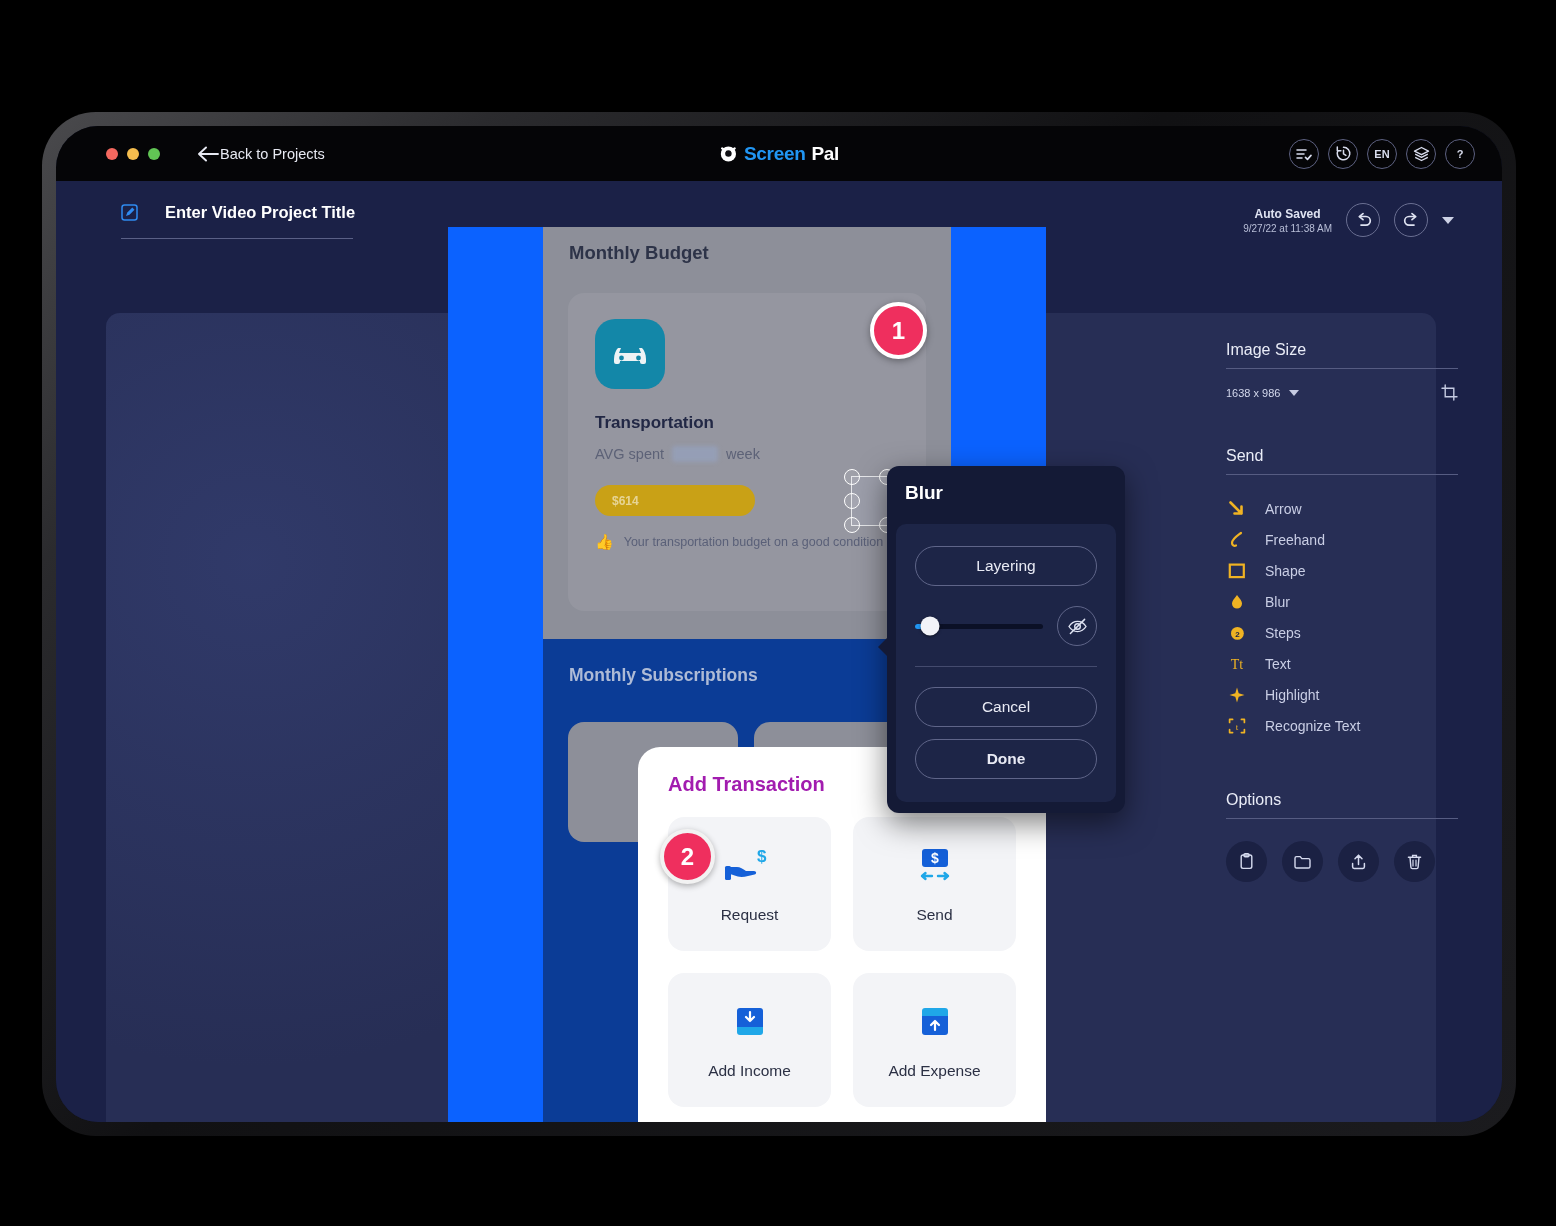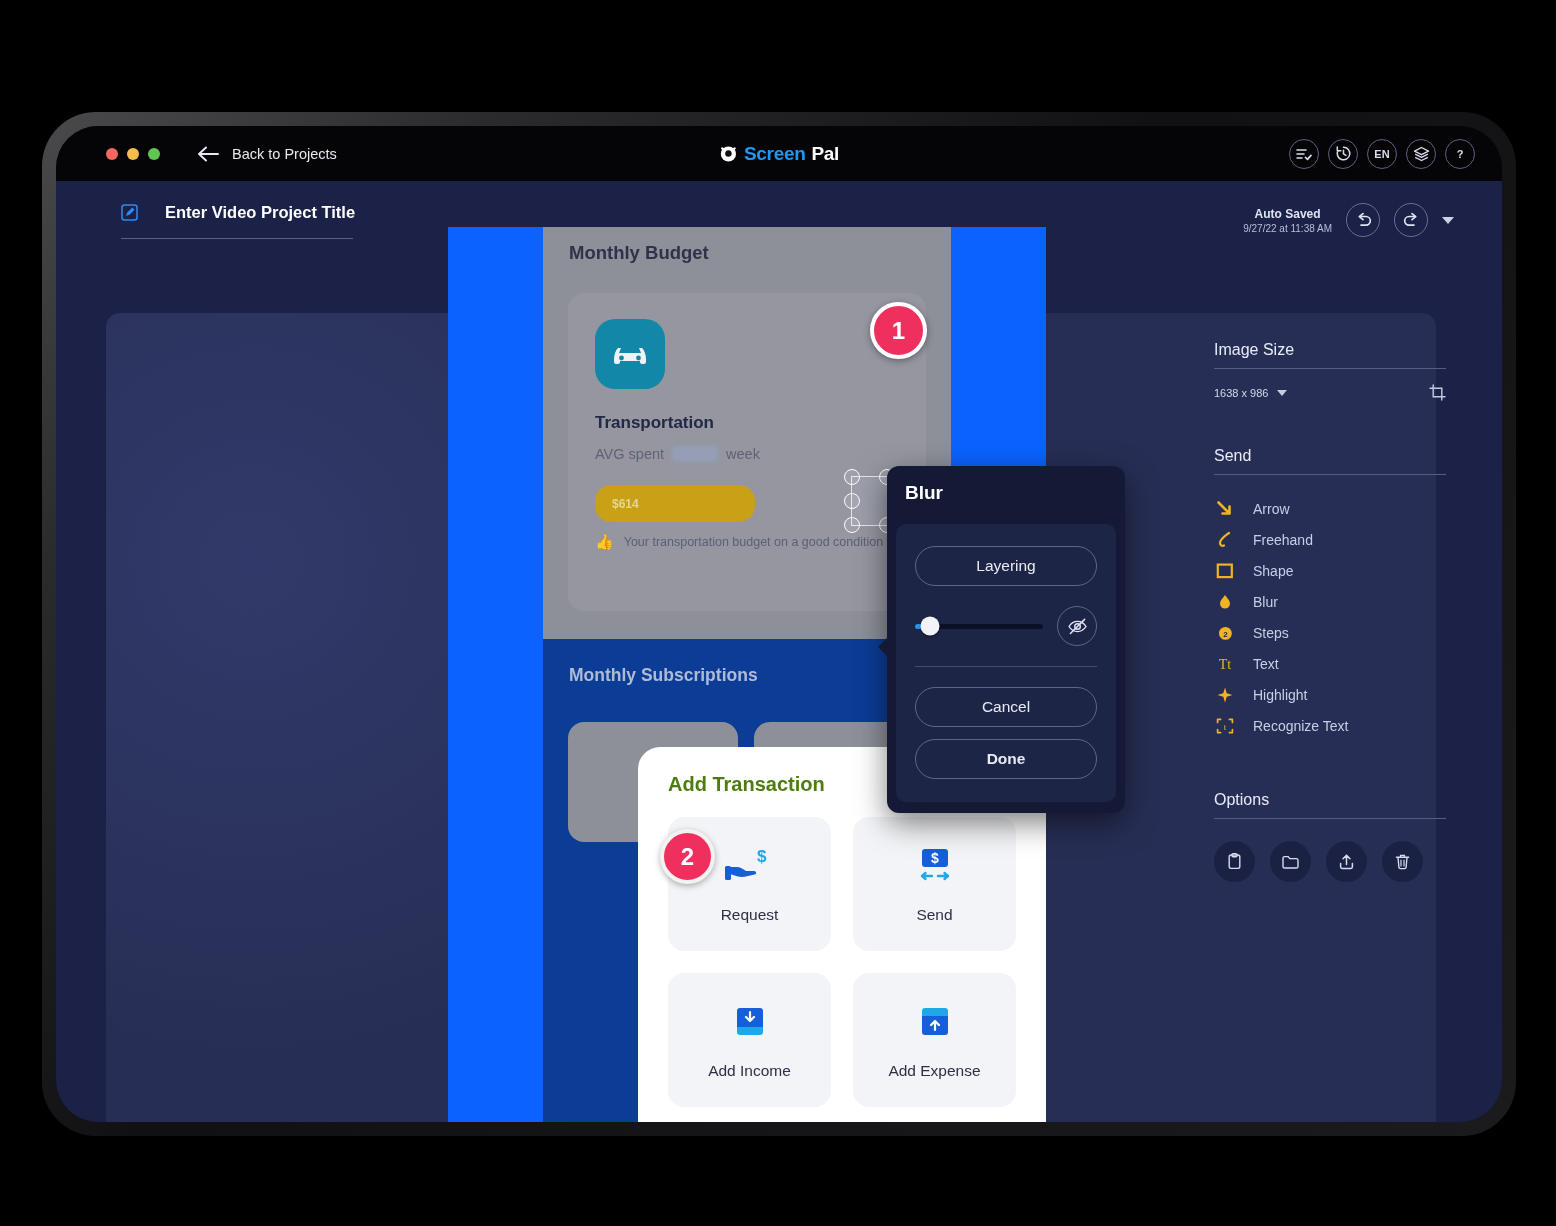--- a/index.html
+++ b/index.html
@@ -35,21 +35,21 @@
     background: #050507;
     display: flex; align-items: center;
   }
   .traffic { display: flex; gap: 9px; margin-left: 50px; }
   .dot { width: 12px; height: 12px; border-radius: 50%; }
   .dot.red { background: #f4685f; }
   .dot.yellow { background: #f5bd4e; }
   .dot.green { background: #61c554; }
 
   #back-group {
-    display: flex; align-items: center; gap: 12px;
+    display: flex; align-items: center; 
     margin-left: 38px; color: #e7e9f2; font-size: 14.5px;
   }
   #back-arrow { width: 22px; height: 16px; position: relative; display:block; }
 
   #brand {
     position: absolute; left: 50%; top: 50%;
     transform: translate(-50%,-50%);
     display: flex; align-items: center; gap: 6px;
     font-size: 19px; font-weight: bold; letter-spacing: -.3px;
   }
@@ -164,21 +164,21 @@
     font-size: 14.5px; color: #5d6277;
     display: flex; align-items: center; gap: 8px;
   }
   #avg-blur-chip {
     width: 46px; height: 16px; border-radius: 3px;
     background: rgba(150,165,200,.55);
     filter: blur(2.2px);
   }
   #budget-bar {
     position: absolute; left: 27px; top: 192px;
-    width: 160px; height: 37px; border-radius: 16px;
+    width: 160px; height: 31px; border-radius: 16px;
     background: #c9a116;
     color: rgba(255,255,255,.55); font-size: 12px; font-weight: bold;
     display: flex; align-items: center; padding-left: 17px;
     filter: blur(.7px);
   }
   #budget-note {
     position: absolute; left: 27px; top: 240px;
     display: flex; gap: 10px; filter: blur(.7px);
   }
   #thumb-icon { font-size: 15px; }
@@ -226,21 +226,21 @@
     width: 408px; height: 400px;
     background: #ffffff;
     border-radius: 22px 22px 0 0;
     overflow: hidden;
   }
   #sheet-head {
     position: absolute; left: 0; top: 26px; width: 100%;
     padding: 0 30px;
     display: flex; align-items: center; justify-content: space-between;
   }
-  #sheet-title { font-size: 20px; font-weight: 600; color: #4d7c0f; }
+  #sheet-title { font-size: 20px; font-weight: 600; color: #a21caf; }
   #sheet-cancel { font-size: 16px; color: #1070e0; }
   #sheet-grid {
     position: absolute; left: 30px; top: 70px;
     width: 348px;
     display: grid; grid-template-columns: 1fr 1fr; gap: 22px;
   }
   .sheet-tile {
     height: 134px; background: #f3f4f7; border-radius: 16px;
     display: flex; flex-direction: column;
     align-items: center; justify-content: center; gap: 17px;
@@ -309,21 +309,21 @@
   #dialog-pointer {
     position: absolute; left: -9px; top: 170px;
     width: 0; height: 0;
     border-top: 11px solid transparent;
     border-bottom: 11px solid transparent;
     border-right: 11px solid #141a36;
   }
 
   
   #sidebar {
-    position: absolute; right: 56px; top: 160px;
+    position: absolute; right: 44px; top: 160px;
     width: 232px;
   }
   .side-heading {
     color: #e9ecf7; font-size: 16px; font-weight: 500;
     padding-bottom: 9px;
   }
   .side-rule { height: 1px; background: #565c82; }
   #image-size-row {
     margin-top: 15px;
     display: flex; align-items: center; justify-content: space-between;

